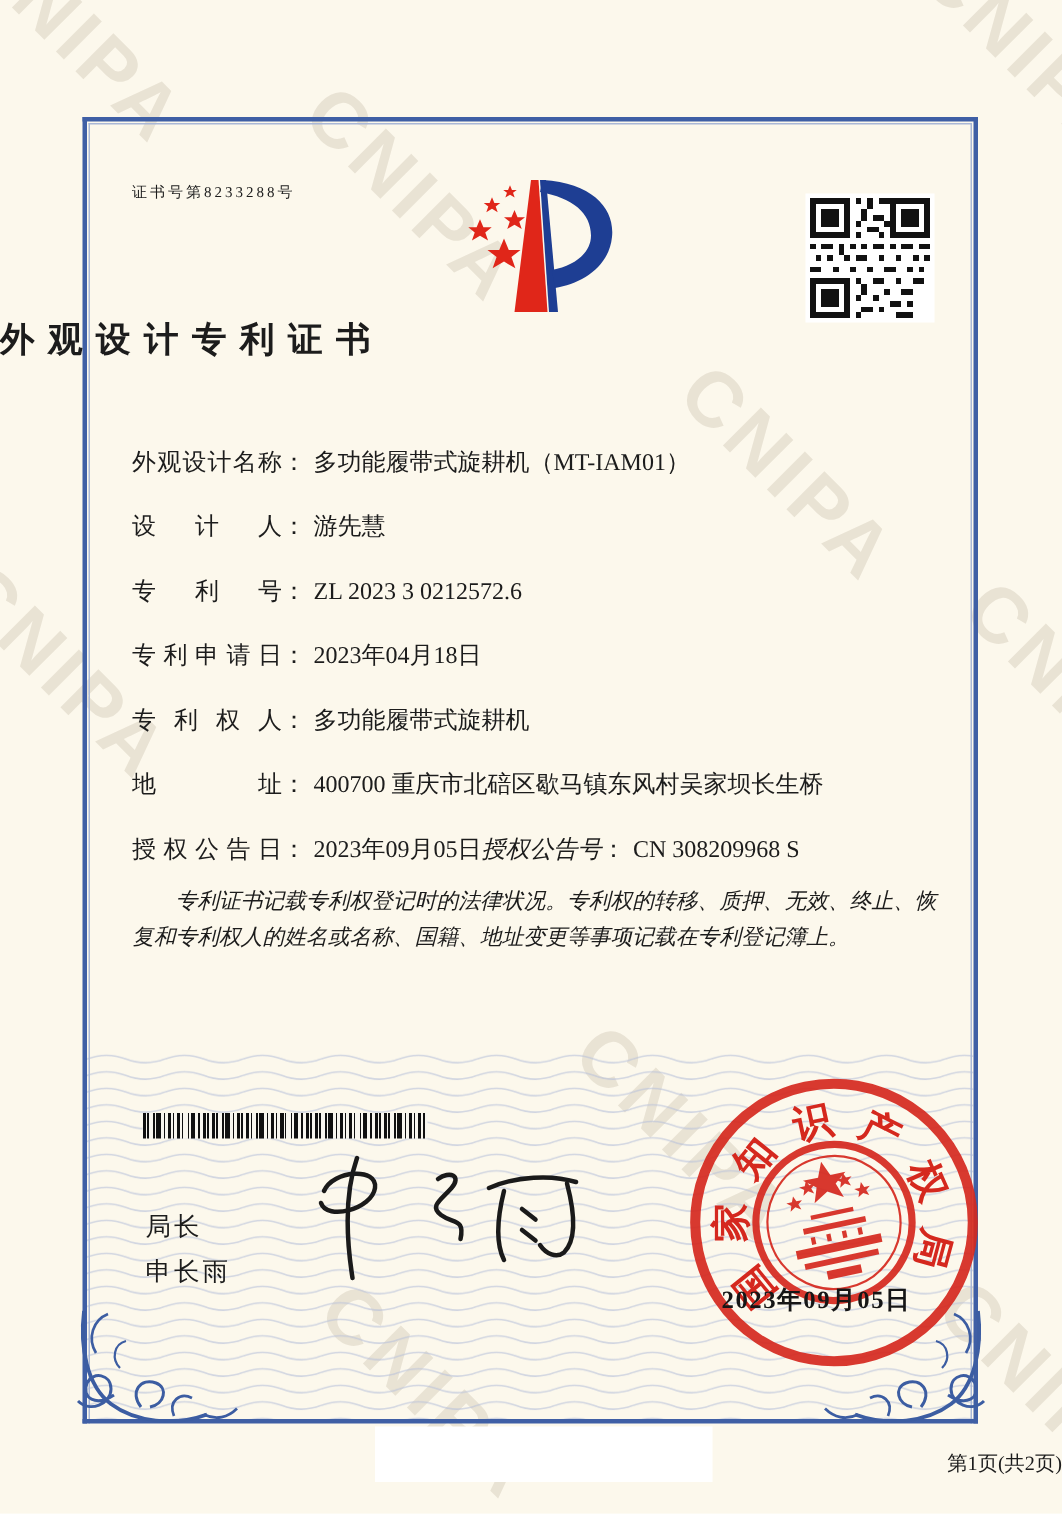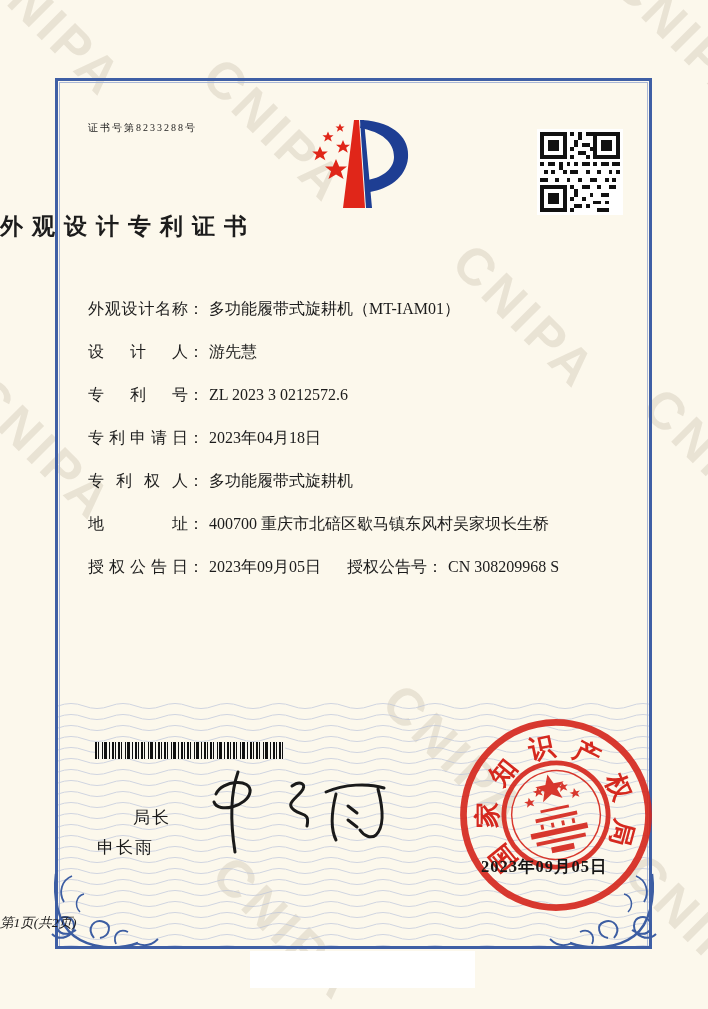--- a/index.html
+++ b/index.html
@@ -26,43 +26,43 @@
   .cert-no{position:absolute;left:88px;top:121px;font-size:10px;letter-spacing:2px;}
   .logo{position:absolute;left:298px;top:114px;width:120px;height:104px;}
   .qr{position:absolute;left:537px;top:129px;width:80px;height:80px;background:#fff;padding:3px;}
   .title{position:absolute;left:0;top:211px;width:100%;text-align:left;
          font-size:23px;font-weight:bold;letter-spacing:9px;}
   
   .fields{position:absolute;left:88px;top:297px;width:545px;font-size:16px;}
   .frow{height:43px;line-height:23px;white-space:nowrap;}
   .lbl{display:inline-block;width:100px;text-align:justify;text-align-last:justify;}
   .colon{margin-right:5px;}
-  .lbl2{margin-left:26px;}
+  .lbl2{font-style:italic;}
   
   .paras{position:absolute;left:88px;top:589px;width:537px;font-size:14.5px;line-height:24px;
          font-style:italic;}
   .paras p{margin:0;text-indent:2em;}
   
   .barcode{position:absolute;left:95px;top:742px;width:190px;height:17px;
     background:repeating-linear-gradient(90deg,
       #101010 0 2px,#f8f6ef 2px 3px,#101010 3px 4px,#f8f6ef 4px 7px,
       #101010 7px 8px,#f8f6ef 8px 9px,#101010 9px 12px,#f8f6ef 12px 14px,
       #101010 14px 15px,#f8f6ef 15px 17px,#101010 17px 19px,#f8f6ef 19px 20px,
       #101010 20px 21px,#f8f6ef 21px 23px);}
   
-  .sig-title{position:absolute;left:97px;top:806px;font-size:17px;letter-spacing:2px;margin-left:36px;}
+  .sig-title{position:absolute;left:97px;top:806px;font-size:17px;letter-spacing:2px;}
   .sig-name{position:absolute;left:97px;top:836px;font-size:17px;letter-spacing:2px;}
   .sig-script{position:absolute;left:198px;top:768px;width:200px;height:92px;}
   
   .seal{position:absolute;left:450px;top:709px;width:212px;height:212px;transform:rotate(-12deg);}
   .seal-date{position:absolute;left:481px;top:856px;font-size:16.5px;font-weight:bold;
              letter-spacing:1px;color:#161616;}
   
-  .page-no{position:absolute;left:0;top:914px;width:100%;text-align:left;
-           font-size:13.5px;font-style:italic;}
+  .page-no{position:absolute;left:0;top:967px;width:100%;text-align:right;
+           font-size:13.5px;}
   .footer-patch{position:absolute;left:250px;top:951px;width:225px;height:37px;background:#ffffff;}
   .footer-note{position:absolute;left:0;top:957px;width:100%;text-align:center;
            font-size:17px;font-style:italic;letter-spacing:3px;}
 </style>
 </head>
 <body>
 
 <div class="page">
 
   <div class="wm wm1">CNIPA</div>
@@ -164,20 +164,21 @@
     </div>
     <div class="frow">
       <span class="lbl">地址</span><span class="colon">：</span><span class="val">400700 重庆市北碚区歇马镇东风村吴家坝长生桥</span>
     </div>
     <div class="frow">
       <span class="lbl">授权公告日</span><span class="colon">：</span><span class="val">2023年09月05日</span><span class="lbl2">授权公告号</span><span class="colon">：</span><span class="val">CN 308209968 S</span>
     </div>
   </div>
 
   <div class="paras">
+    <p>专利证书记载专利权登记时的法律状况。专利权的转移、质押、无效、终止、恢复和专利权人的姓名或名称、国籍、地址变更等事项记载在专利登记簿上。</p>
   </div>
 
   <div class="barcode"></div>
 
   <div class="sig-title">局长</div>
   <div class="sig-name">申长雨</div>
   <svg class="sig-script" viewBox="0 0 200 92">
     <g fill="none" stroke="#1a1a1a" stroke-width="3" stroke-linecap="round">
       <path d="M40,4 C33,24 32,52 37,84"></path>
       <path d="M18,26 C24,12 54,10 52,24 C50,38 20,46 16,34"></path>

